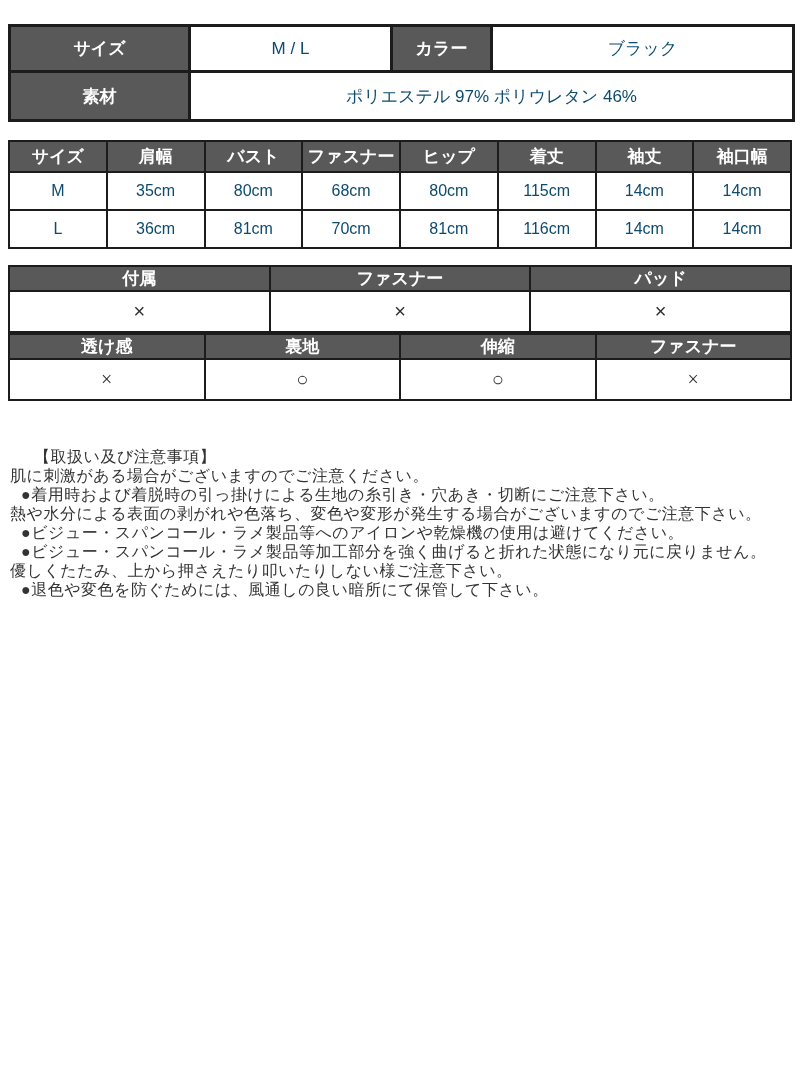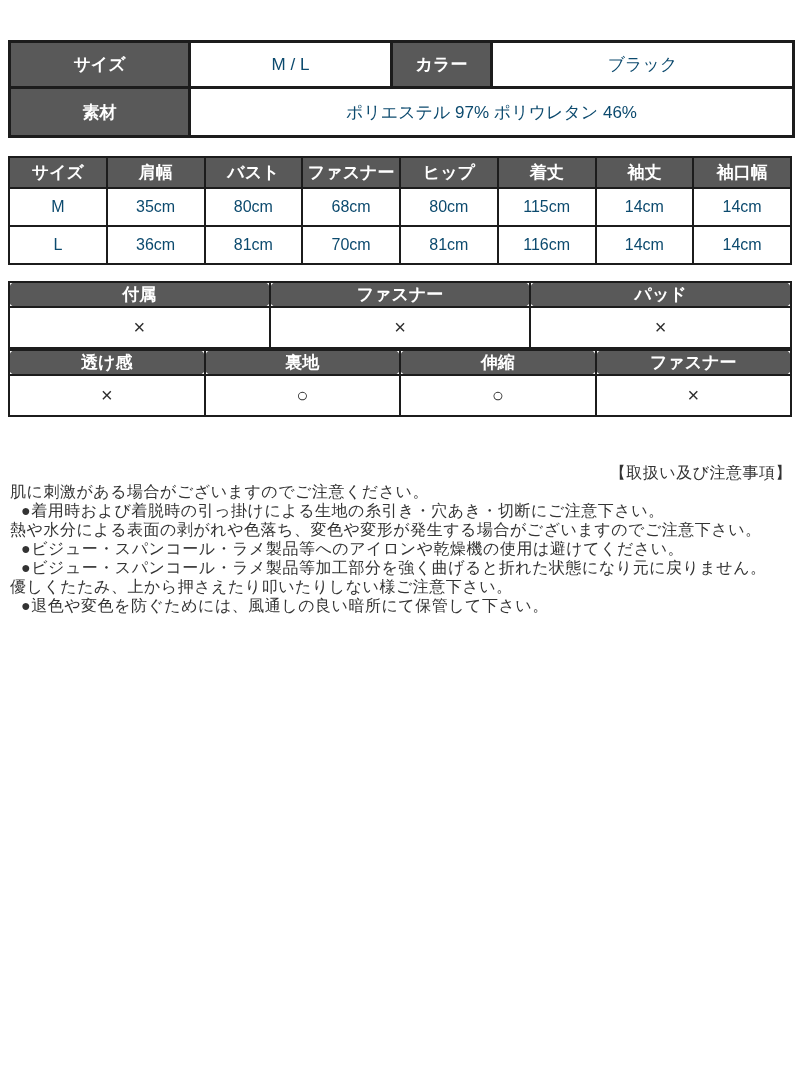--- a/index.html
+++ b/index.html
@@ -6,21 +6,21 @@
   html, body { background: #ffffff; }
   .page {
     position: relative;
     width: 800px;
     height: 1067px;
     background: #ffffff;
     font-family: "Liberation Sans", "DejaVu Sans", sans-serif;
     color: #333333;
     overflow: hidden;
   }
-  .content { padding: 24px 8px 0 8px; margin-top: 16px; }
+  .content { padding: 24px 8px 0 8px; }
 
   table {
     border-collapse: collapse;
     table-layout: fixed;
     width: 784px;
   }
   td {
     border: 2px solid #1c1c1c;
     text-align: center;
     vertical-align: middle;
@@ -42,34 +42,34 @@
   .spec-table td { border-width: 3px; }
 
   
   .meas-table { margin-top: 18px; }
   .meas-table td { height: 38px; font-size: 16px; }
   .meas-table tr.head td { height: 31px; font-size: 17px; }
 
   
   .feat-table { margin-top: 16px; }
   .feat-table td { height: 41px; }
-  .feat-table tr.head td { height: 16px; border-radius: 7px; }
+  .feat-table tr.head td { height: 16px; }
   .feat-table .mark { font-size: 20px; color: #2e2e2e; }
-  .feat-table-2 { margin-top: 0; }
+  .feat-table-2 { margin-top: 0; font-family: Liberation Serif, serif; }
 
   
   .notes {
     margin-top: 46px;
     font-size: 16px;
     line-height: 19px;
     color: #333333;
     letter-spacing: 0.5px;
     white-space: nowrap;
   }
-  .notes .title-line { padding-left: 26px; text-align: right; }
+  .notes .title-line { padding-left: 26px; }
   .notes .bullet { padding-left: 13px; }
   .notes .cont { padding-left: 2px; }
 </style>
 </head>
 <body>
 
 <div class="page">
   <div class="content">
 
     <table class="spec-table">

